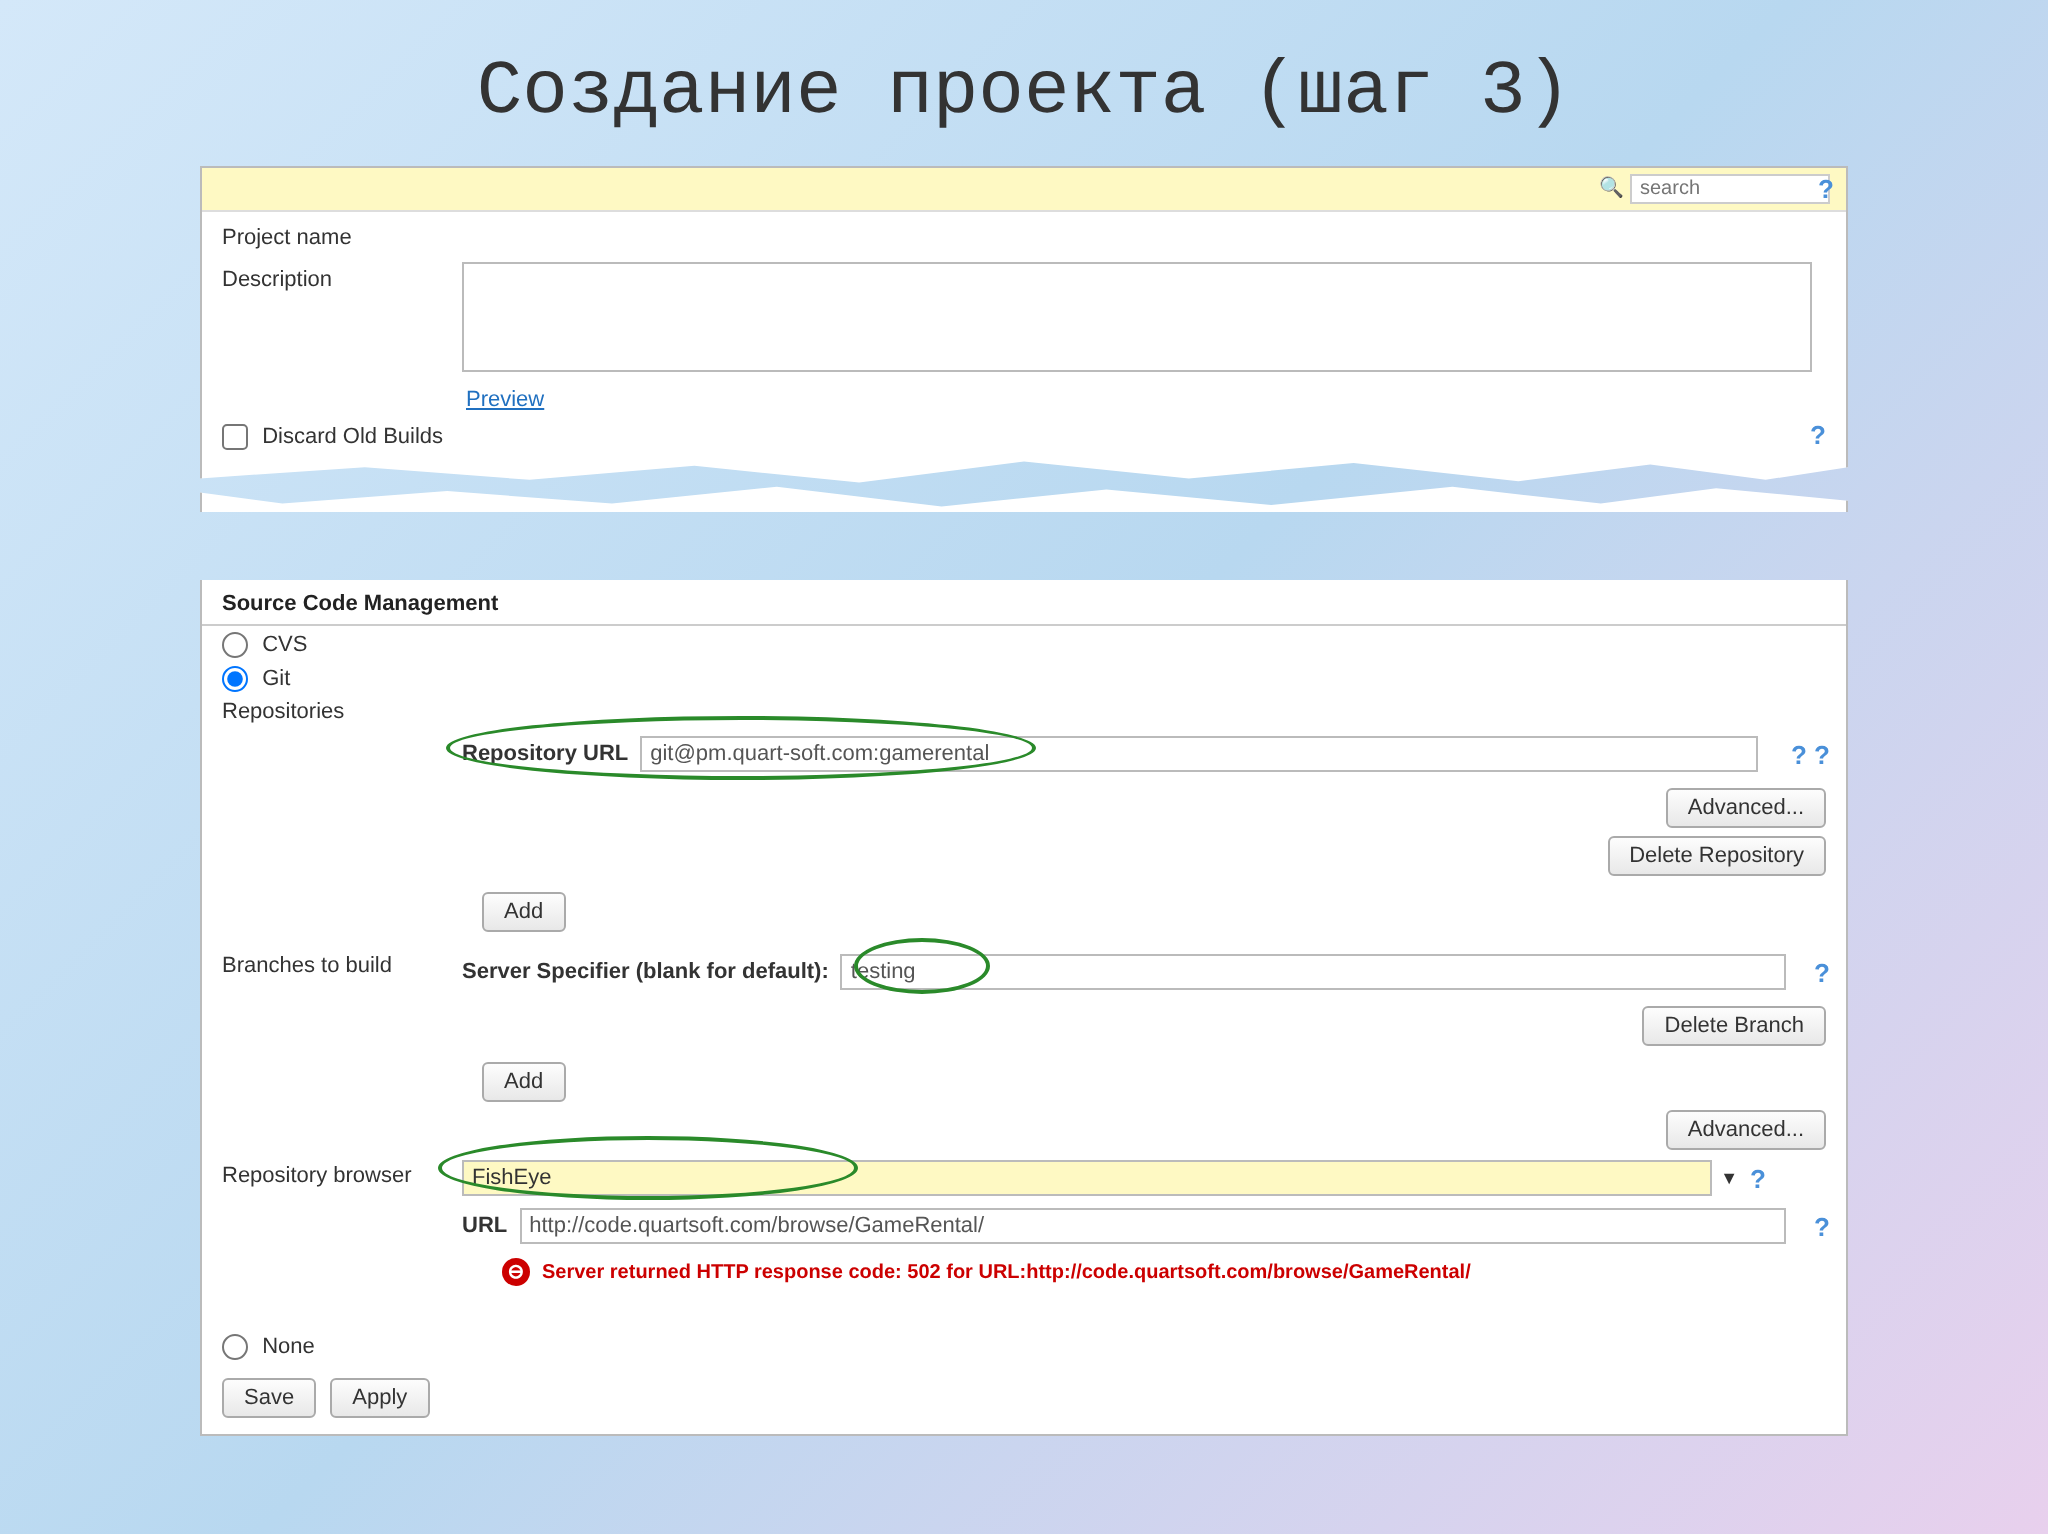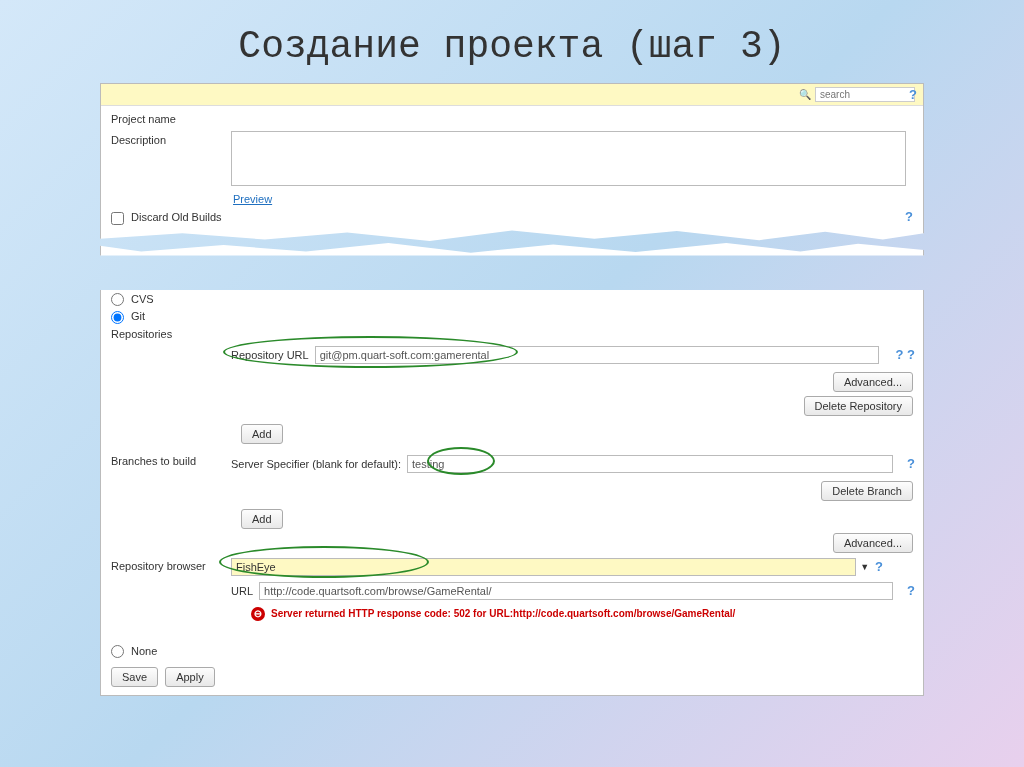--- a/index.html
+++ b/index.html
@@ -84,21 +84,21 @@
   font-size: 11px;
   padding: 6px 10px 4px;
   border-bottom: 1px solid #ccc;
   color: #222;
 }
 .radio-row { padding: 3px 10px 1px; }
 .radio-row input { margin-right: 4px; vertical-align: middle; }
 .radio-row label { font-size: 11px; color: #333; text-align: right; }
 .sub-form { margin-left: 130px; padding: 2px 10px 2px 0; }
 .sub-row { display: flex; align-items: center; padding: 2px 0; position: relative; }
-.sub-label { font-size: 11px; color: #333; margin-right: 6px; white-space: nowrap; }
+.sub-label { font-size: 11px; color: #333; margin-right: 6px; white-space: nowrap; font-weight: bold; }
 .sub-input {
   flex: 1;
   border: 1px solid #bbb;
   padding: 2px 4px;
   font-size: 11px;
   color: #555;
   font-family: inherit;
 }
 .circle-highlight {
   position: absolute;
@@ -184,20 +184,21 @@
   <div class="checkbox-row" style="position:relative">
     <input type="checkbox" style="">
     <span>Discard Old Builds</span>
     <span class="help-icon help-right" style="top:2px">?</span>
   </div>
 </div>
 <div class="torn-edge-bottom"></div>
 
 <div class="torn-edge-top"></div>
 <div class="panel panel-bottom">
+  <div class="section-header">Source Code Management</div>
 
   <div class="radio-row">
     <input type="radio" name="scm" style="">
     <label>CVS</label>
   </div>
   <div class="radio-row">
     <input type="radio" name="scm" checked="" style="">
     <label>Git</label>
   </div>
 

